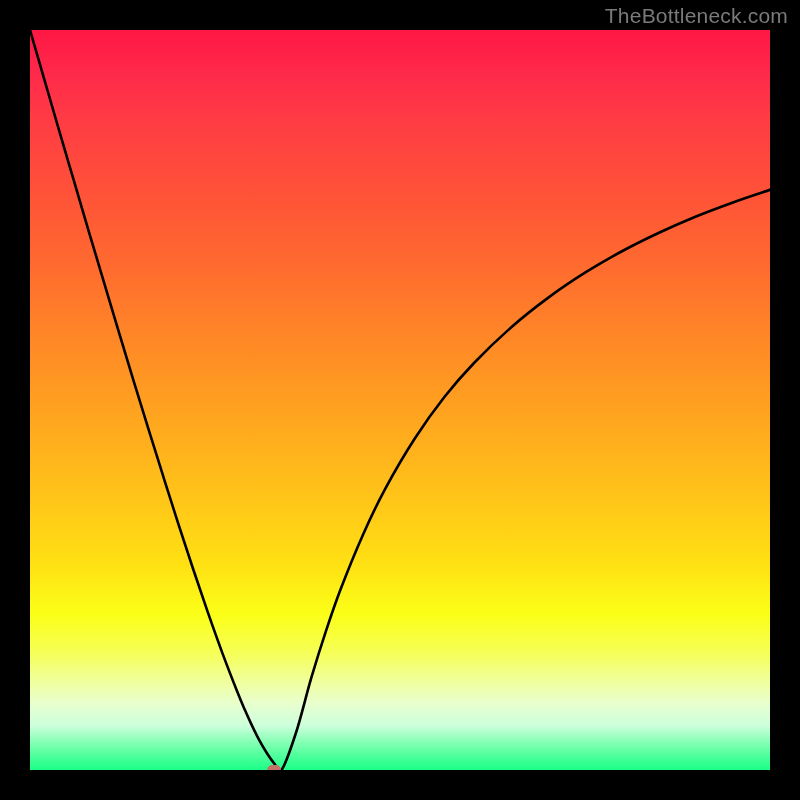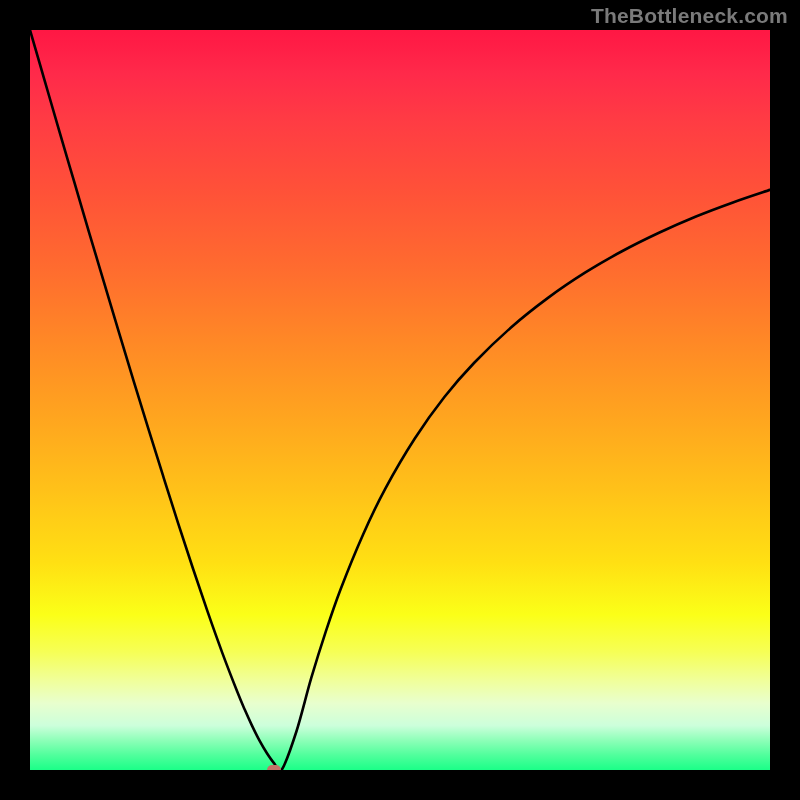--- a/index.html
+++ b/index.html
@@ -10,21 +10,21 @@
     position: relative;
     font-family: Arial, Helvetica, sans-serif;
     overflow: hidden;
   }
   .watermark {
     position: absolute;
     top: 4px;
     right: 12px;
     color: #7a7a7a;
     font-size: 21px;
-    font-weight: 700;
+    font-weight: 400;
     letter-spacing: 0.2px;
     z-index: 5;
   }
   .plot-area {
     position: absolute;
     left: 30px;
     top: 30px;
     width: 740px;
     height: 740px;
     overflow: hidden;

